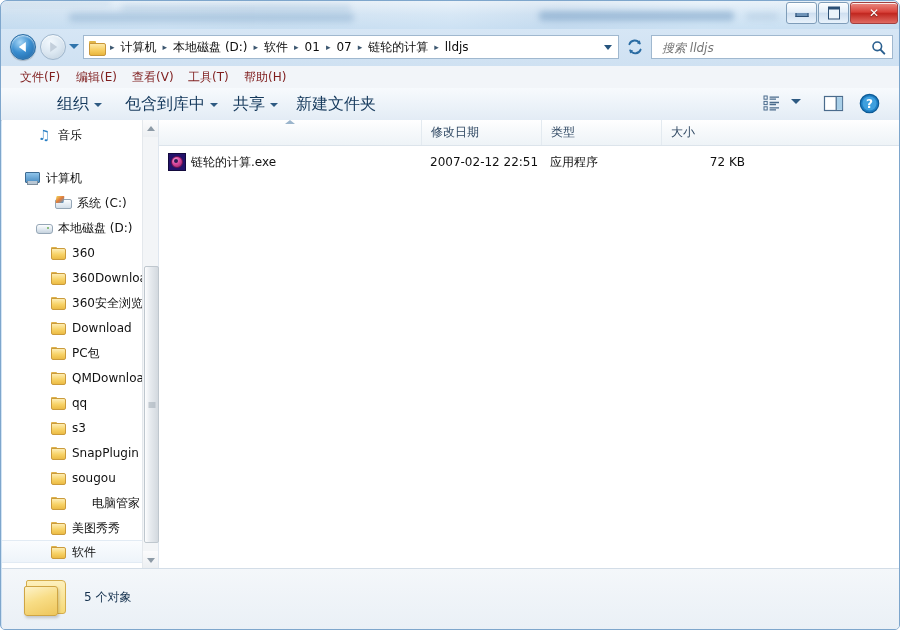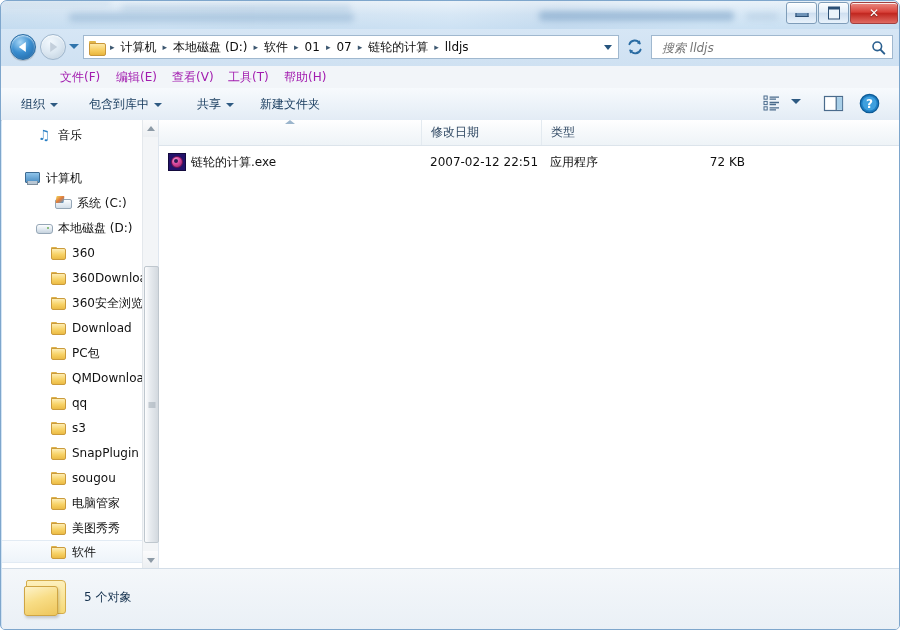--- a/index.html
+++ b/index.html
@@ -245,42 +245,42 @@
     position: absolute;
     left: 0; top: 65px;
     width: 900px; height: 22px;
     background: #f2f5f9;
     border-bottom: 1px solid #dfe6ee;
   }
   .menu-item {
     position: absolute;
     top: 3px;
     font-size: 12px;
-    color: #a21caf;
+    color: #7f1d1d;
     padding: 0 5px;
     line-height: 16px;
     white-space: nowrap;
-    margin-left: 40px;
   }
 
   
   .toolbar {
     position: absolute;
     left: 0; top: 87px;
     width: 900px; height: 32px;
     background: linear-gradient(180deg,#f7fafd 0%, #edf3f9 50%, #e3ecf5 100%);
     border-bottom: 1px solid #c4d3e2;
   }
   .tb-item {
     position: absolute;
     top: 8px;
-    font-size: 12px;
+    font-size: 16px;
     color: #15395c;
     white-space: nowrap;
     line-height: 16px;
+    margin-left: 36px;
   }
   .tb-caret {
     display: inline-block;
     margin-left: 5px;
     width: 0; height: 0;
     border-left: 4px solid transparent;
     border-right: 4px solid transparent;
     border-top: 4px solid #2e5a82;
     vertical-align: middle;
   }
@@ -738,21 +738,21 @@
           </span>
           <span class="tree-label">SnapPlugin</span>
         </div>
         <div class="tree-row" style="position: absolute; top: 345px; left: 0px; padding-left: 48px; box-sizing: border-box;">
           <span class="t-ico ico-folder">
             <span class="tab"></span>
             <span class="body"></span>
           </span>
           <span class="tree-label">sougou</span>
         </div>
-        <div class="tree-row" style="position: absolute; top: 370px; left: 0px; padding-left: 48px; box-sizing: border-box;">
+        <div class="tree-row" style="position: absolute; top: 370px; left: 0px; padding-left: 48px; box-sizing: border-box; gap: 20px;">
           <span class="t-ico ico-folder">
             <span class="tab"></span>
             <span class="body"></span>
           </span>
           <span class="tree-label">电脑管家</span>
         </div>
         <div class="tree-row" style="position: absolute; top: 395px; left: 0px; padding-left: 48px; box-sizing: border-box;">
           <span class="t-ico ico-folder">
             <span class="tab"></span>
             <span class="body"></span>
@@ -787,20 +787,21 @@
     <div class="sb-arrow down">
       <span class="sb-tri d"></span>
     </div>
   </div>
 
   <div class="list-pane">
     <div class="col-header" id="colheader">
         <span class="sort-ind" style="left: 126px;"></span>
         <div class="col-cell" style="left: 262px; width: 120px;">修改日期</div>
         <div class="col-cell" style="left: 382px; width: 120px;">类型</div>
+        <div class="col-cell" style="left: 502px; width: 92px;">大小</div>
       </div>
     <div id="rows">
         <div class="row" style="top: 31px;">
           <div class="cell name">
             <span class="exe-ico">
               <span class="ring"></span>
               <span class="dot"></span>
             </span>
             <span>链轮的计算.exe</span>
           </div>

